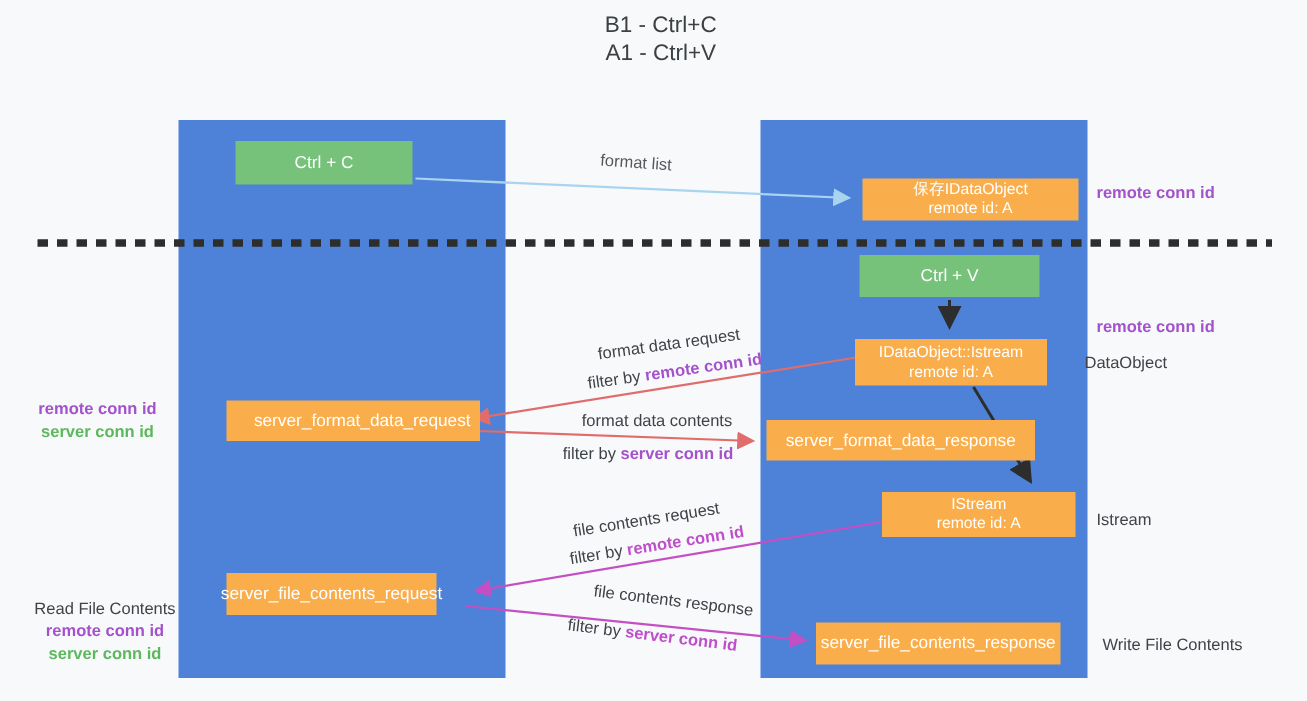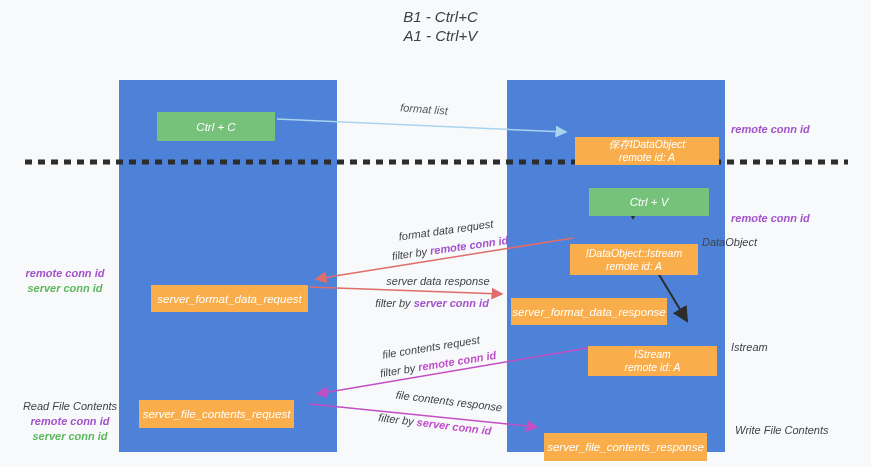--- a/index.html
+++ b/index.html
@@ -12,29 +12,29 @@
     --purple:#a352cc;
     --magenta:#bf4ecb;
     --lgreen:#5cb85c;
     --ink:#3c4043;
     --bg:#f8f9fa;
   }
   html,body{margin:0;padding:0;background:var(--bg);}
   .canvas{
     position:relative;width:871px;height:467px;overflow:hidden;
     font-family:"Liberation Sans","DejaVu Sans",sans-serif;
-    background:var(--bg);color:var(--ink);font-style:italic;
+    background:var(--bg);color:var(--ink);
   }
   .title{position:absolute;left:0;top:7px;width:881px;text-align:center;
     font-size:15px;line-height:19px;color:var(--ink);}
   .col-header{position:absolute;text-align:center;font-size:11px;line-height:13px;color:#4a4f55;}
   .lifeline{position:absolute;top:80px;height:372px;width:218px;background:var(--blue);}
   .overlay{position:absolute;left:0;top:0;pointer-events:none;}
   .box{position:absolute;display:flex;flex-direction:column;align-items:center;
-    justify-content:center;color:#fff;text-align:center;white-space:nowrap;margin-top:18px;}
+    justify-content:center;color:#fff;text-align:center;white-space:nowrap;}
   .box.green{background:var(--green);font-size:11.5px;}
   .box.orange{background:var(--orange);font-size:11.5px;}
   .box .sub, .box .ttl{font-size:10.5px;line-height:13px;}
   .edge-label{position:absolute;transform:translate(-50%,-50%) rotate(var(--r,0deg));
     white-space:nowrap;font-size:11px;color:#3f4348;}
   .edge-label .key{font-weight:bold;}
   .key.purple{color:var(--purple);}
   .key.magenta{color:var(--magenta);}
   .side-label{position:absolute;white-space:nowrap;font-size:11px;line-height:14px;}
   .side-label.bold{font-weight:bold;}
@@ -88,58 +88,58 @@
 
   <div class="box green" style="left:157px;top:94px;width:118px;height:29px;">
     <span>Ctrl + C</span>
   </div>
 
   <div class="box orange" style="left:575px;top:119px;width:144px;height:28px;">
     <span class="ttl">保存IDataObject</span>
     <span class="sub">remote id: A</span>
   </div>
 
-  <div class="box green" style="left:589px;top:170px;width:120px;height:28px;">
+  <div class="box green" style="left:573px;top:170px;width:120px;height:28px;">
     <span>Ctrl + V</span>
   </div>
 
   <div class="box orange" style="left:570px;top:226px;width:128px;height:31px;">
     <span class="ttl">IDataObject::Istream</span>
     <span class="sub">remote id: A</span>
   </div>
 
-  <div class="box orange" style="left:151px;top:267px;width:157px;height:27px;">
+  <div class="box orange" style="left:151px;top:267px;width:157px;height:27px;padding-left:12px;">
     <span>server_format_data_request</span>
   </div>
 
-  <div class="box orange" style="left:511px;top:280px;width:156px;height:27px;">
+  <div class="box orange" style="left:511px;top:280px;width:179px;height:27px;">
     <span>server_format_data_response</span>
   </div>
 
   <div class="box orange" style="left:588px;top:328px;width:129px;height:30px;">
     <span class="ttl">IStream</span>
     <span class="sub">remote id: A</span>
   </div>
 
-  <div class="box orange" style="left:139px;top:382px;width:155px;height:28px;">
+  <div class="box orange" style="left:151px;top:382px;width:140px;height:28px;">
     <span>server_file_contents_request</span>
   </div>
 
   <div class="box orange" style="left:544px;top:415px;width:163px;height:28px;">
     <span>server_file_contents_response</span>
   </div>
 
   <div class="edge-label" style="left:424px;top:109px;--r:4deg;color:#55595e;">format list</div>
 
   <div class="edge-label" style="left:446px;top:230px;--r:-8deg;">format data request</div>
   <div class="edge-label" style="left:450px;top:248px;--r:-8deg;">
     <span>filter by </span><span class="key purple">remote conn id</span>
   </div>
 
-  <div class="edge-label" style="left:438px;top:281px;">server data response</div>
+  <div class="edge-label" style="left:438px;top:281px;">format data contents</div>
   <div class="edge-label" style="left:432px;top:303px;">
     <span>filter by </span><span class="key purple">server conn id</span>
   </div>
 
   <div class="edge-label" style="left:431px;top:347px;--r:-9deg;">file contents request</div>
   <div class="edge-label" style="left:438px;top:364px;--r:-9deg;">
     <span>filter by </span><span class="key magenta">remote conn id</span>
   </div>
 
   <div class="edge-label" style="left:449px;top:401px;--r:7deg;">file contents response</div>
@@ -153,17 +153,17 @@
   </div>
 
   <div class="side-group" style="left:10px;top:381px;width:120px;margin-top:18px;">
     <div class="c-dark">Read File Contents</div>
     <div class="c-purple" style="font-weight:bold;">remote conn id</div>
     <div class="c-green" style="font-weight:bold;">server conn id</div>
   </div>
 
   <div class="side-label bold c-purple" style="left:731px;top:122px;">remote conn id</div>
   <div class="side-label bold c-purple" style="left:731px;top:211px;">remote conn id</div>
-  <div class="side-label c-dark" style="left:702px;top:235px;">DataObject</div>
+  <div class="side-label c-dark" style="left:723px;top:235px;">DataObject</div>
   <div class="side-label c-dark" style="left:731px;top:340px;">Istream</div>
   <div class="side-label c-dark" style="left:735px;top:423px;">Write File Contents</div>
 
 </div>
 
 </body></html>

